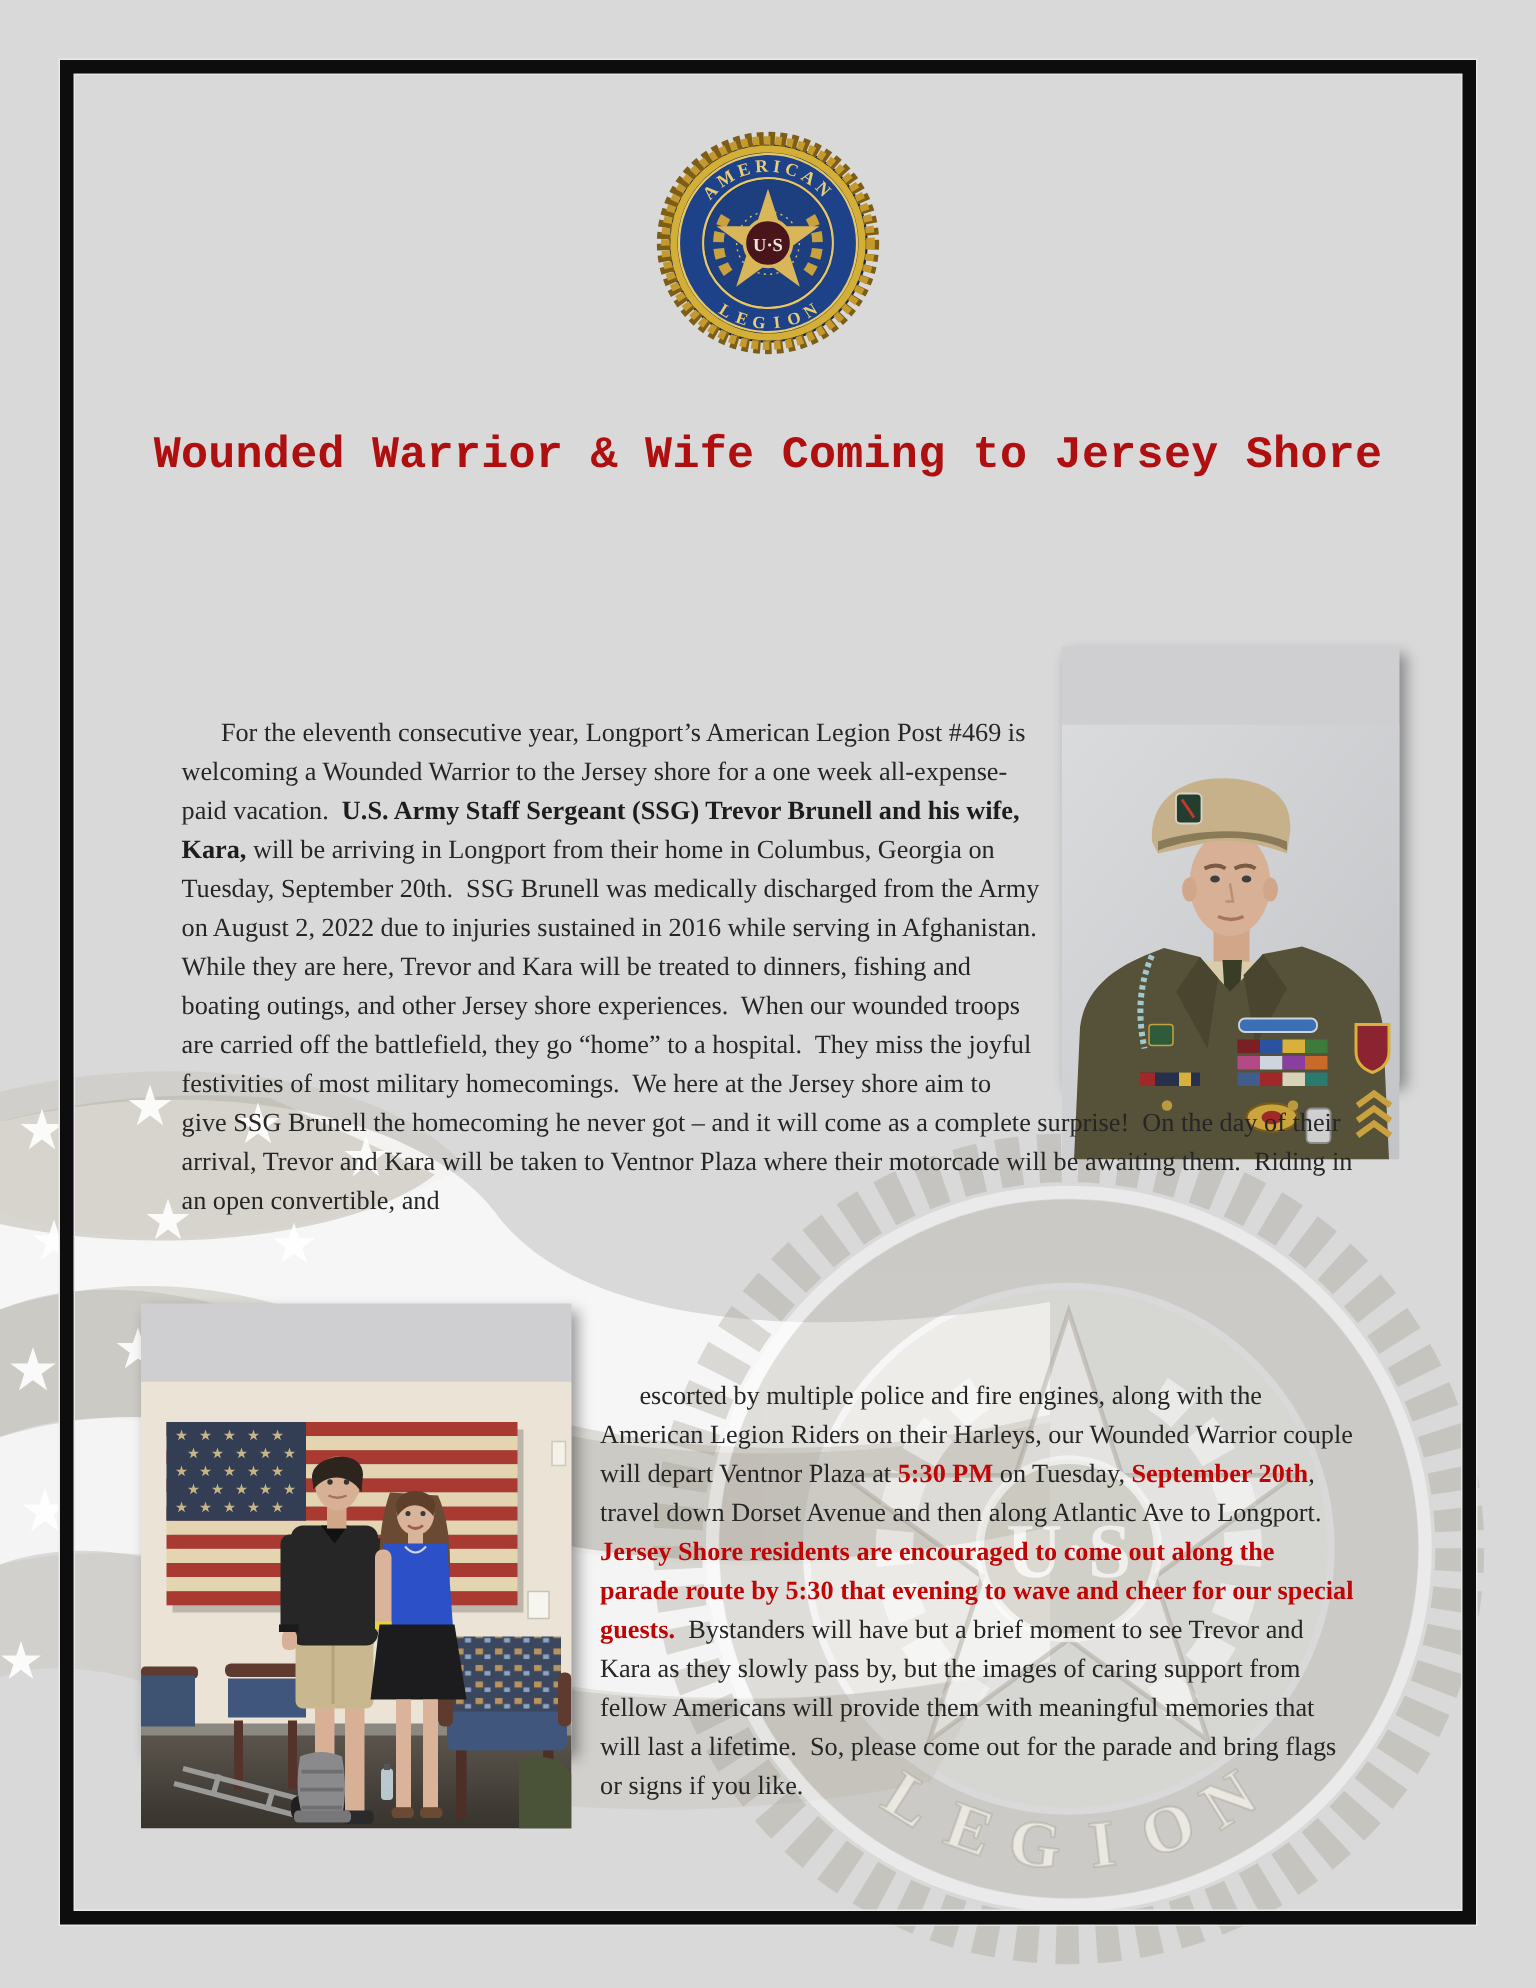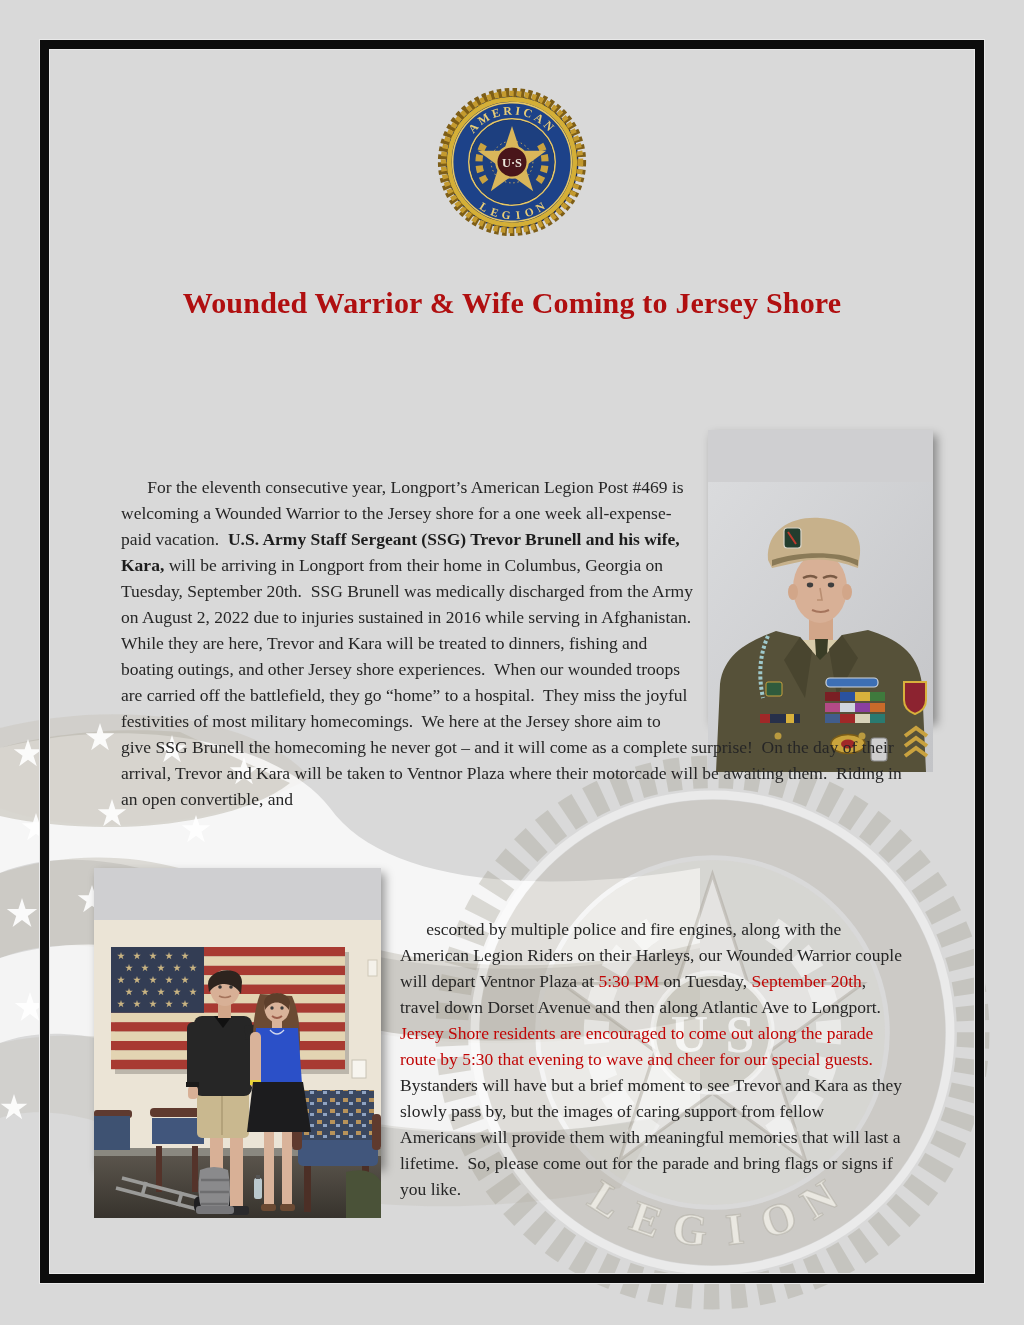--- a/index.html
+++ b/index.html
@@ -8,25 +8,25 @@
   
   .wm-flag{position:absolute;left:0;top:688px;width:700px;height:560px;z-index:0;}
   .wm-emblem{position:absolute;left:425px;top:745px;width:575px;height:575px;z-index:0;}
   
   .frame{position:absolute;left:40px;top:40px;right:40px;bottom:42px;
          border:9px solid #0d0d0d;z-index:3;pointer-events:none;
          box-shadow:0 0 0 1px #e9e9e9, inset 0 0 0 1px #e9e9e9;}
   .content{position:absolute;left:49px;top:49px;right:49px;bottom:51px;z-index:2;}
   .logo-wrap{margin-top:37px;text-align:center;}
   .title{margin:44px 0 0 0;text-align:center;font-size:30px;line-height:34px;font-weight:bold;
-         color:#b00f10;letter-spacing:0.2px;}
+         color:#b00f10;letter-spacing:0.2px;font-family:Liberation Mono, monospace;}
   .bodytext{margin:24px 72px 0 72px;font-size:17.5px;line-height:26px;white-space:pre-wrap;
             text-align:left;}
   .bodytext b.bk{font-weight:bold;color:#1d1d1d;}
-  .bodytext b.red{font-weight:normal;color:#c00505;}
+  .bodytext b.red{font-weight:bold;color:#c00505;}
   .photo{box-shadow:4px 5px 9px rgba(0,0,0,0.38);background:#cfcfd1;}
   .photo svg{display:block;}
   .photo.soldier{float:right;width:225px;height:290px;margin:8px -30px 12px 14px;}
   .photo.couple{float:left;width:287px;height:298px;margin:4px 19px 12px -27px;}
   .footer{clear:both;padding-top:46px;text-align:center;font-size:17px;line-height:28px;
           white-space:pre-wrap;}
   .arcletter{font-family:"Liberation Serif","DejaVu Serif",serif;font-weight:bold;}
 </style>
 </head>
 <body>

